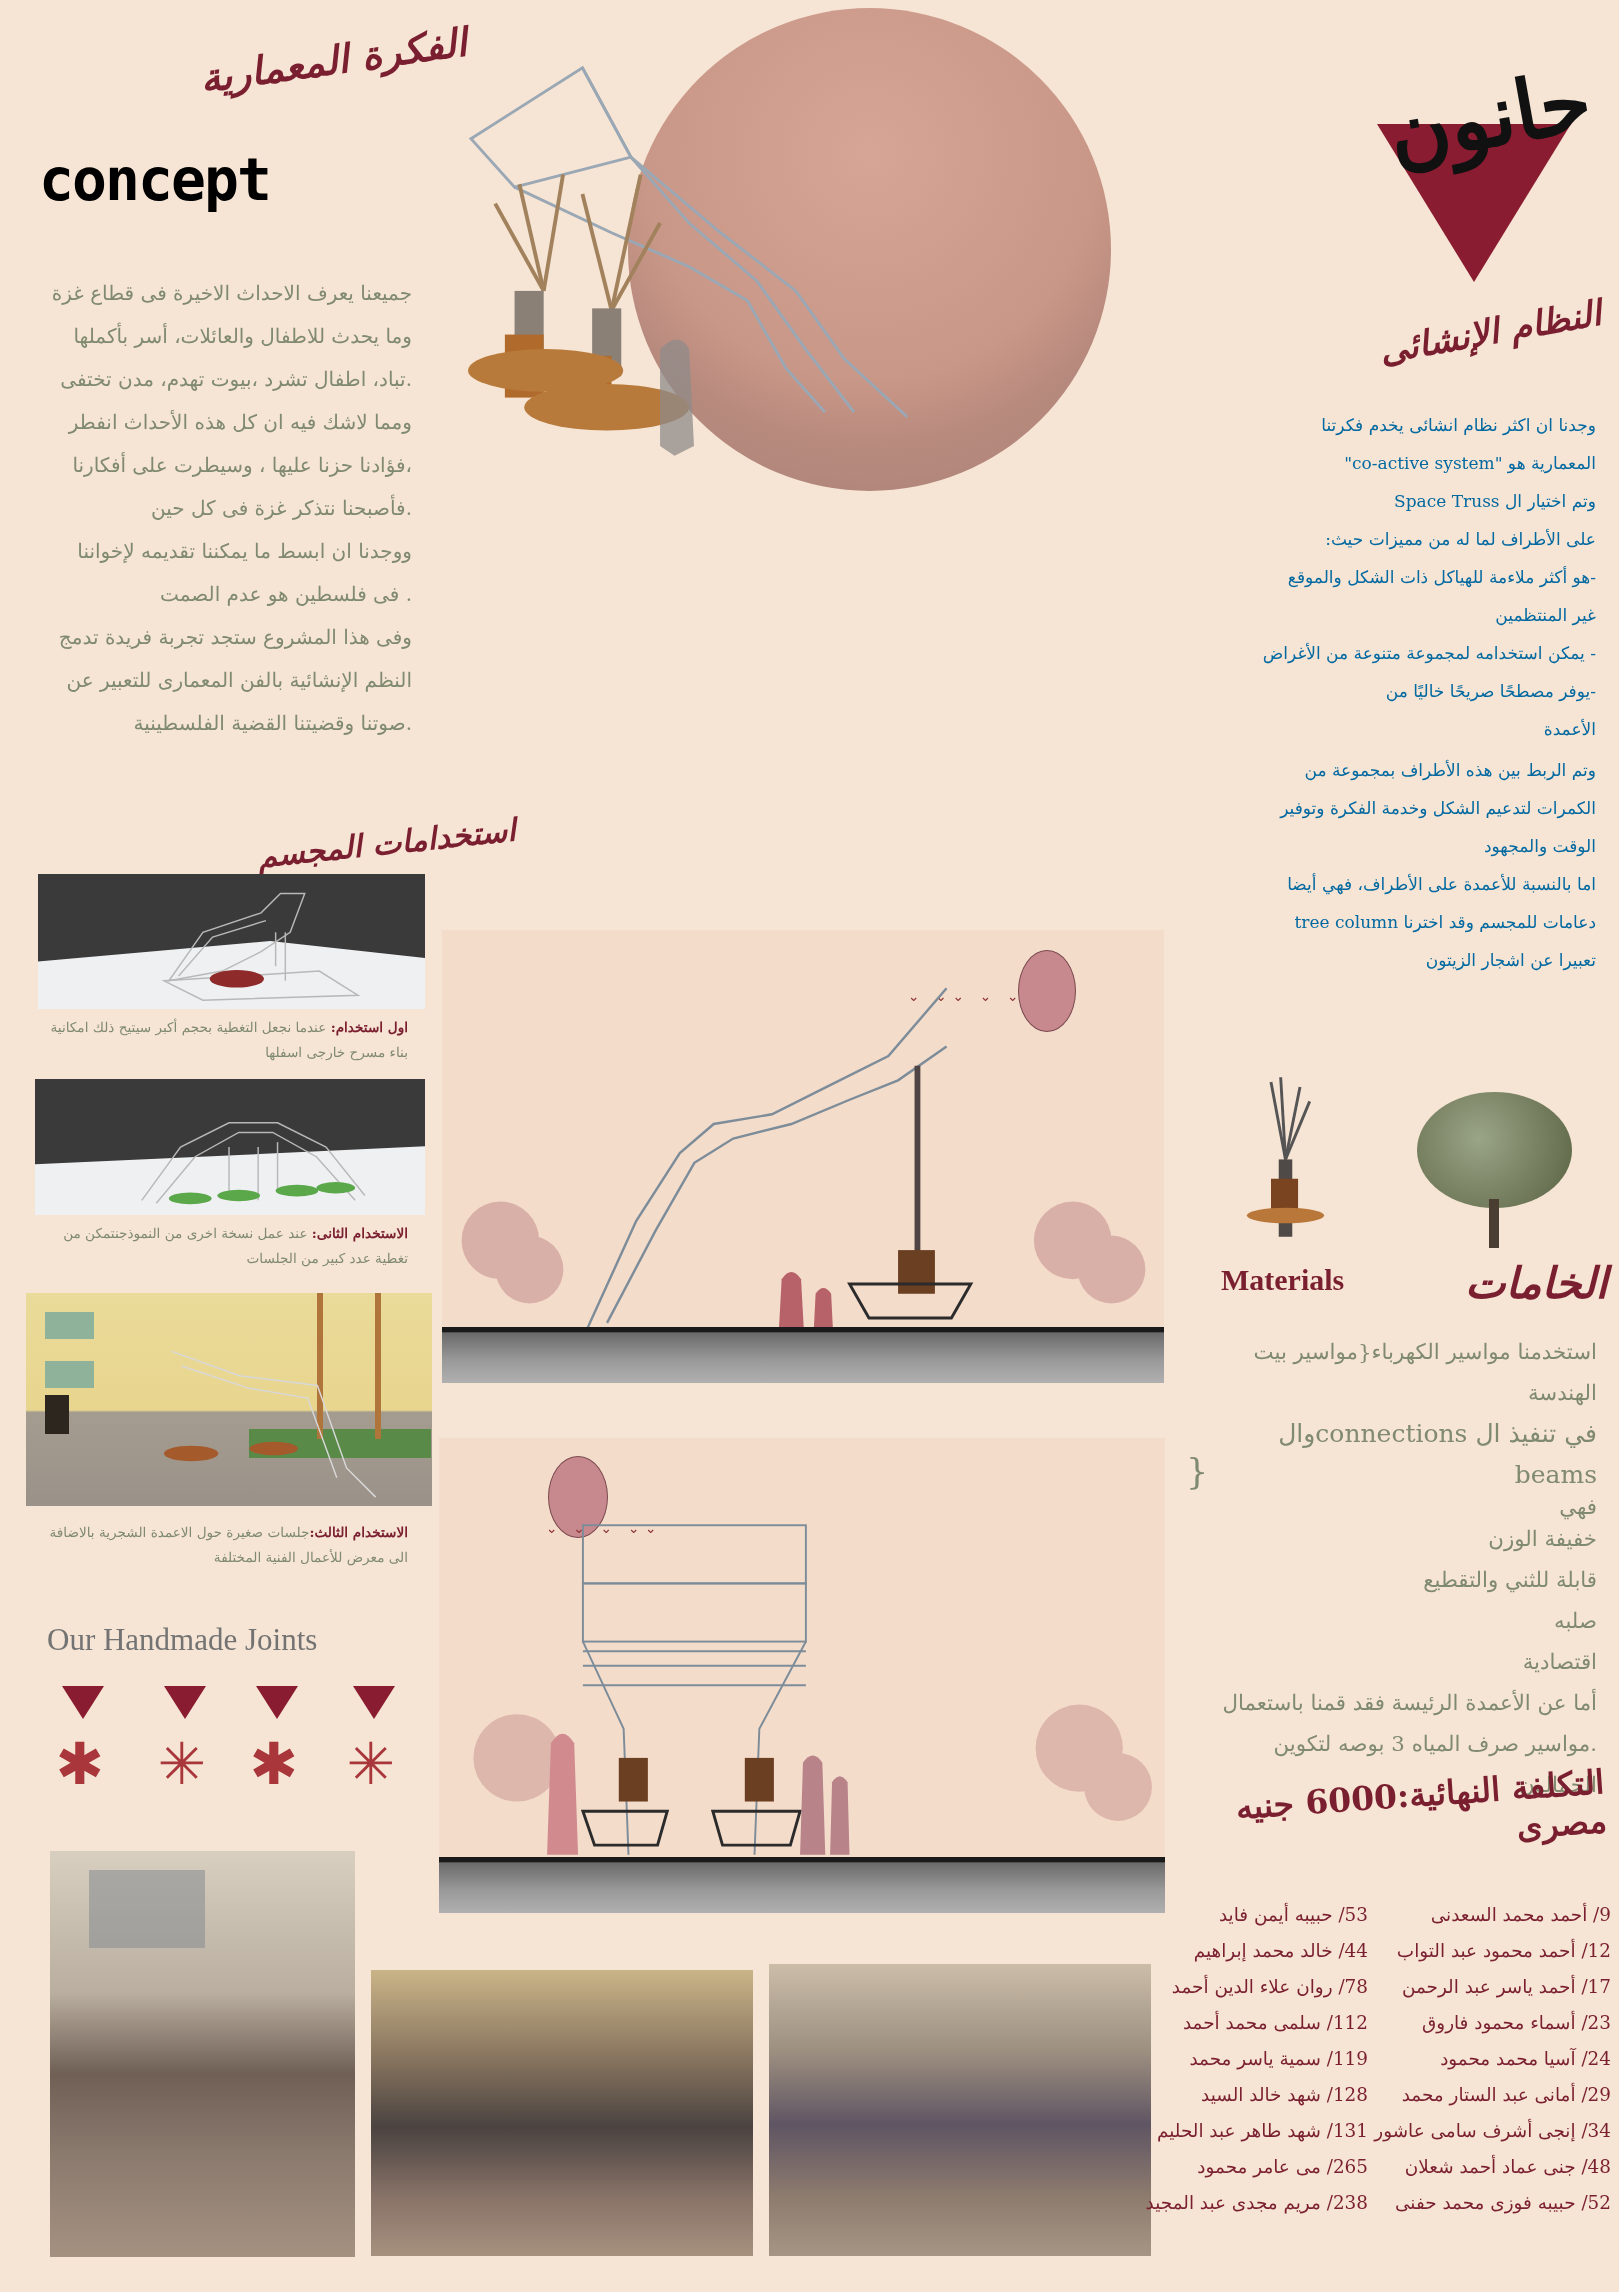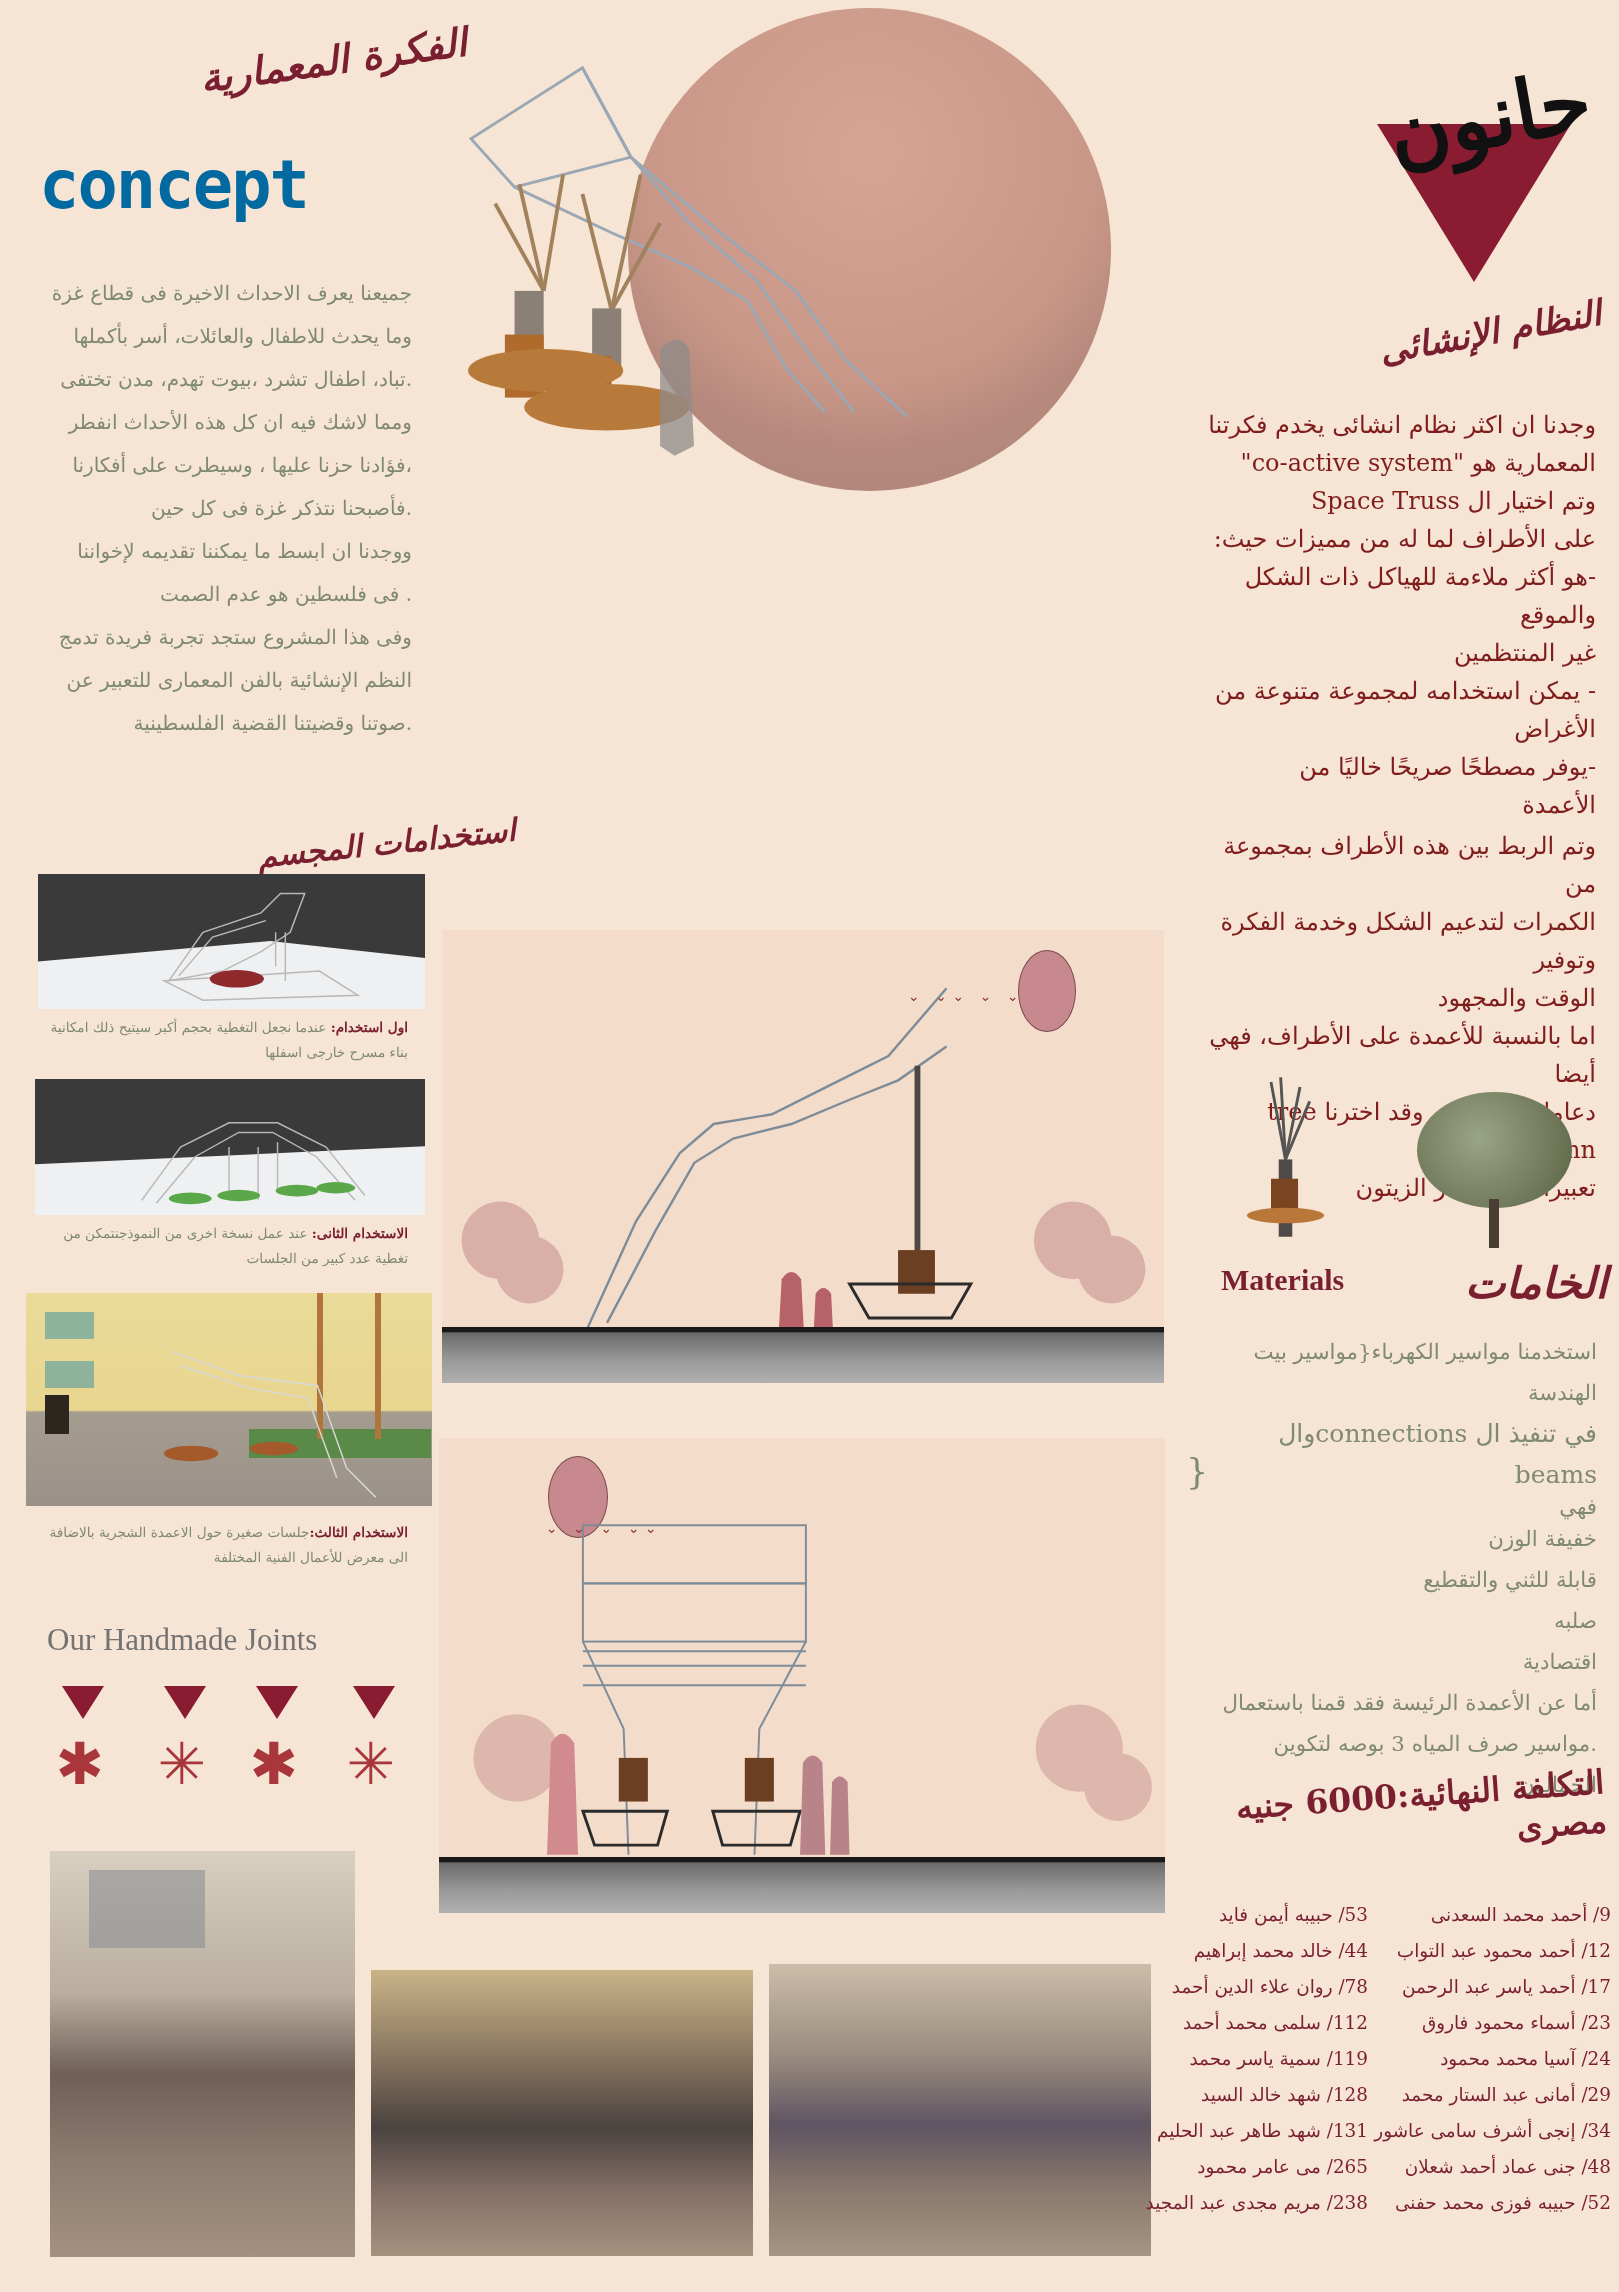--- a/index.html
+++ b/index.html
@@ -17,21 +17,21 @@
   .names{font-size:18.4px;line-height:36px;color:#7a1f30;direction:rtl;}
   .names .row{display:flex;justify-content:flex-start;}
   .names .c1{width:243px;}
   .elev{position:absolute;background:#f4dccb;overflow:hidden;}
   .ground{position:absolute;left:0;right:0;bottom:0;height:56px;background:linear-gradient(#1a1a1a 0,#1a1a1a 4.9px,#6a6a6a 5.8px,#9a9a9a 60%,#b0b0b0 100%);}
 </style>
 </head>
 <body>
 
 <div class="abs calli" style="left:199px;top:37px;font-size:39px;transform:rotate(-8deg);">الفكرة المعمارية</div>
-<div class="abs" style="left:39px;top:146px;font-size:67px;font-family:'DejaVu Sans Mono',monospace;font-weight:bold;color:#0369a1;letter-spacing:-1.9px;">concept</div>
+<div class="abs" style="left:39px;top:146px;font-size:58px;font-family:'DejaVu Sans Mono',monospace;font-weight:bold;color:#000000;letter-spacing:-1.9px;">concept</div>
 
 <div class="abs rtl body-text" style="left:29px;top:272px;width:383px;">
   <div>جميعنا يعرف الاحداث الاخيرة فى قطاع غزة</div>
   <div>وما يحدث للاطفال والعائلات، أسر بأكملها</div>
   <div>.تباد، اطفال تشرد ،بيوت تهدم، مدن تختفى</div>
   <div>ومما لاشك فيه ان كل هذه الأحداث انفطر</div>
   <div>،فؤادنا حزنا عليها ، وسيطرت على أفكارنا</div>
   <div>.فأصبحنا نتذكر غزة فى كل حين</div>
   <div>ووجدنا ان ابسط ما يمكننا تقديمه لإخواننا</div>
   <div>. فى فلسطين هو عدم الصمت</div>
@@ -204,21 +204,21 @@
   <div class="abs" style="left:39px;top:19.4px;width:116px;height:78px;background:#8c8f92;opacity:.6;"></div>
 </div>
 <div class="photo" style="left:371px;top:1970px;width:382px;height:286px;background:linear-gradient(180deg,#c9b488 0%,#8a7660 30%,#4a4340 55%,#8a7469 80%,#a6907e 100%);"></div>
 <div class="photo" style="left:769px;top:1964px;width:382px;height:292px;background:linear-gradient(180deg,#cbbda8 0%,#9d8f80 30%,#5f5563 55%,#8e7c6e 80%,#a69484 100%);"></div>
 
 <div class="abs" style="left:1377px;top:124px;width:0;height:0;border-left:97px solid transparent;border-right:97px solid transparent;border-top:158px solid #8a1c31;"></div>
 <div class="abs" style="left:1388px;top:68px;font-size:83px;font-weight:bold;color:#111;font-family:'DejaVu Serif',serif;transform:rotate(-10deg);">حانون</div>
 
 <div class="abs calli" style="left:1378px;top:311px;font-size:35px;transform:rotate(-10deg);">النظام الإنشائى</div>
 
-<div class="abs rtl" style="left:1203px;top:406px;width:393px;font-size:24px;line-height:38px;color:#7f1d1d;">
+<div class="abs rtl" style="left:1203px;top:406px;width:393px;font-size:17px;line-height:38px;color:#0369a1;">
   <div>وجدنا ان اكثر نظام انشائى يخدم فكرتنا</div>
   <div>المعمارية هو "co-active system"</div>
   <div>وتم اختيار ال Space Truss</div>
   <div>على الأطراف لما له من مميزات حيث:</div>
   <div>-هو أكثر ملاءمة للهياكل ذات الشكل والموقع</div>
   <div>غير المنتظمين</div>
   <div>- يمكن استخدامه لمجموعة متنوعة من الأغراض</div>
   <div>-يوفر مصطحًا صريحًا خاليًا من</div>
   <div>الأعمدة</div>
   <div style="margin-top:3px;">وتم الربط بين هذه الأطراف بمجموعة من</div>

